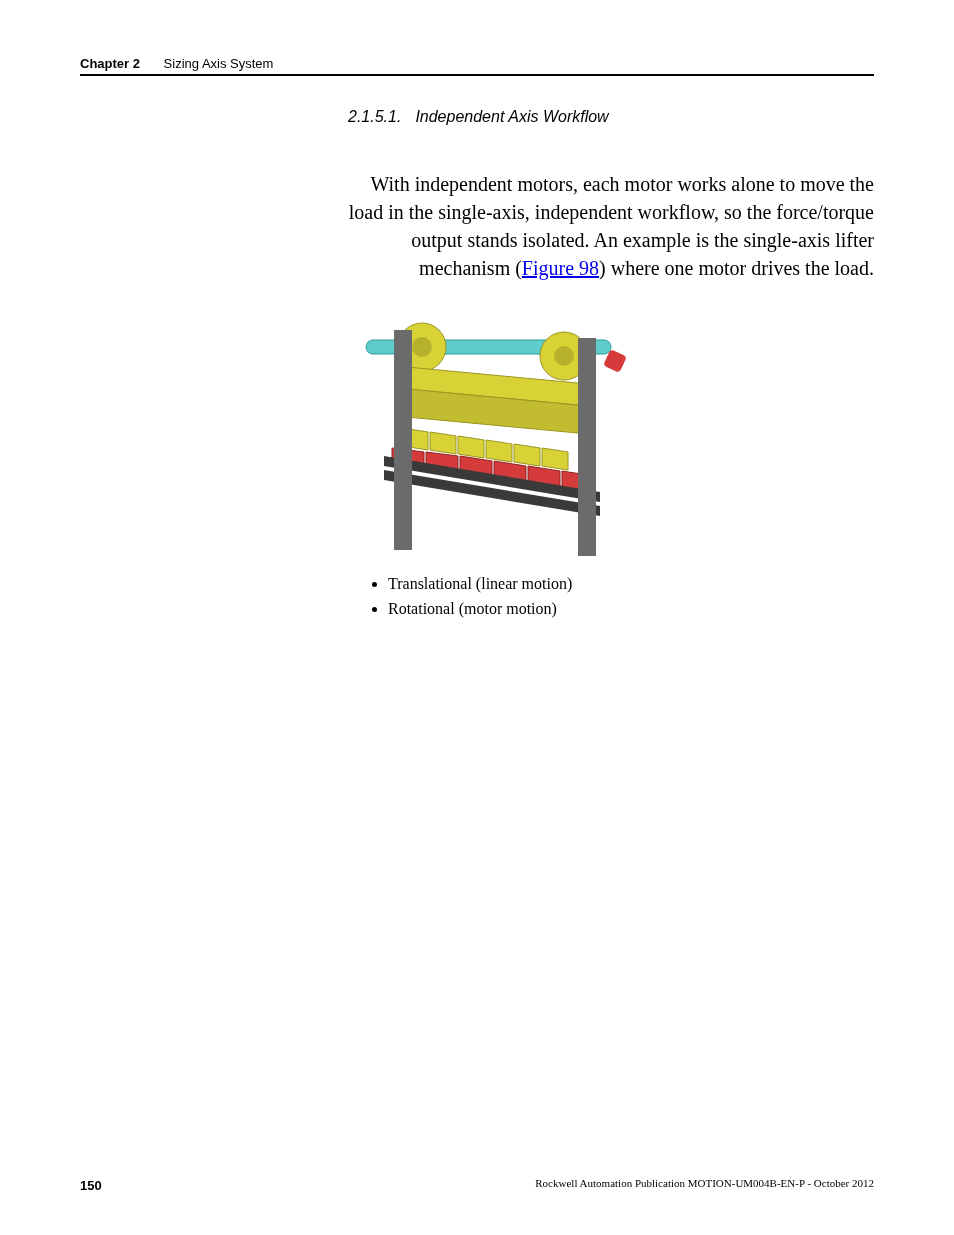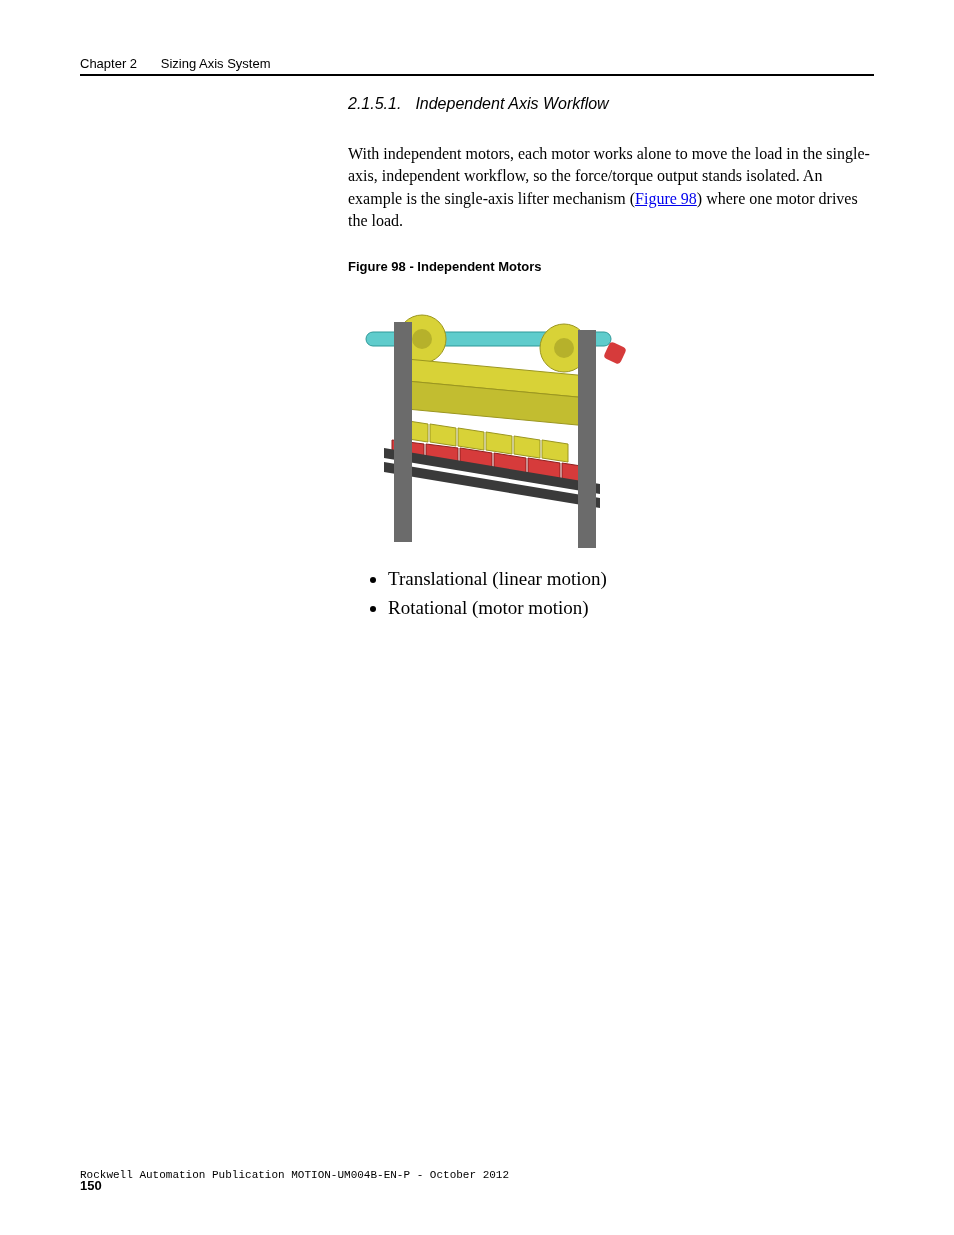--- a/index.html
+++ b/index.html
@@ -12,46 +12,47 @@
       color: #000;
     }
     .header {
       position: absolute;
       top: 56px;
       left: 80px;
       right: 80px;
       font-family: Arial, Helvetica, sans-serif;
       font-size: 13px;
     }
-    .header .chapter-label { font-weight: normal; }
+    .header .chapter-label { font-weight: bold; }
     .header .chapter-title { margin-left: 20px; font-weight: normal; }
     .header-rule {
       position: absolute;
       top: 74px;
       left: 80px;
       right: 80px;
       border-top: 2px solid #000;
     }
     .content {
       position: absolute;
-      top: 95px;
+      top: 108px;
       left: 348px;
       right: 80px;
     }
     .section-heading {
       font-family: Arial, Helvetica, sans-serif;
       font-style: italic;
       font-size: 16px;
       font-weight: normal;
     }
     .section-heading .num { margin-right: 14px; }
     .para1 {
-      margin-top: 30px;
-      font-size: 16px;
+      margin-top: 44px;
+      font-size: 20px;
       line-height: 1.4;
+      text-align: right;
     }
     .figure-link { color: #0000ee; text-decoration: underline; }
     .figure-caption {
       margin-top: 26px;
       font-family: Arial, Helvetica, sans-serif;
       font-size: 13px;
       font-weight: bold;
     }
     .figure-box {
       margin-top: 14px;
@@ -60,46 +61,46 @@
       position: relative;
     }
     .para2 {
       margin-top: 24px;
       font-size: 16px;
       line-height: 1.4;
     }
     .bullet-list {
       margin-top: 16px;
       margin-left: 40px;
-      font-size: 19px;
+      font-size: 16px;
       line-height: 1.55;
       list-style: disc;
     }
     .footer {
       position: absolute;
       bottom: 42px;
       left: 80px;
       right: 80px;
     }
     .page-num {
       font-family: Arial, Helvetica, sans-serif;
       font-weight: bold;
       font-size: 13px;
       position: absolute;
       left: 0;
       bottom: 0;
     }
     .pub-line {
-      font-family: Liberation Mono, monospace;
+      font-family: Liberation Serif, serif;
       font-size: 11px;
       position: absolute;
       left: 0;
       right: 0;
-      bottom: 12px;
-      text-align: left;
+      bottom: 4px;
+      text-align: right;
     }
   </style>
 </head>
 <body>
 
 <div class="header">
   <span class="chapter-label">Chapter 2</span>
   <span class="chapter-title">Sizing Axis System</span>
 </div>
 <div class="header-rule"></div>
@@ -107,21 +108,20 @@
 <div class="content">
 
   <div class="section-heading">
     <span class="num">2.1.5.1.</span><span>Independent Axis Workflow</span>
   </div>
 
   <p class="para1">
     <span>With independent motors, each motor works alone to move the load in the single-axis, independent workflow, so the force/torque output stands isolated. An example is the single-axis lifter mechanism (</span><a href="#" class="figure-link">Figure 98</a><span>) where one motor drives the load.</span>
   </p>
 
-  <div class="figure-caption">Figure 98 - Independent Motors</div>
 
   <div class="figure-box">
     <svg viewBox="0 0 280 260" width="280" height="260">
 
       <rect x="18" y="44" width="245" height="14" rx="7" fill="#5fcccc" stroke="#2e9999"></rect>
 
       <ellipse cx="74" cy="51" rx="24" ry="24" fill="#d8d237" stroke="#9b9620"></ellipse>
       <ellipse cx="74" cy="51" rx="10" ry="10" fill="#b6b12b"></ellipse>
 
       <ellipse cx="216" cy="60" rx="24" ry="24" fill="#d8d237" stroke="#9b9620"></ellipse>

